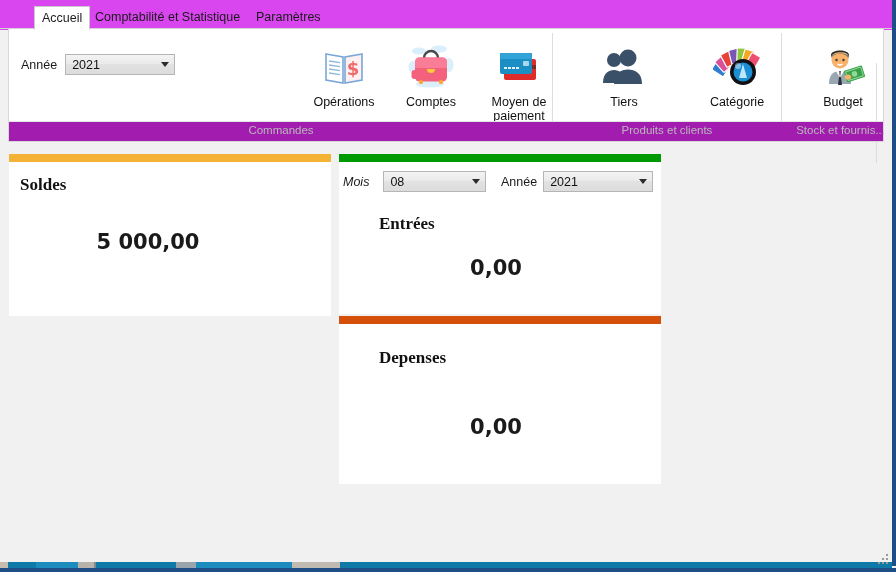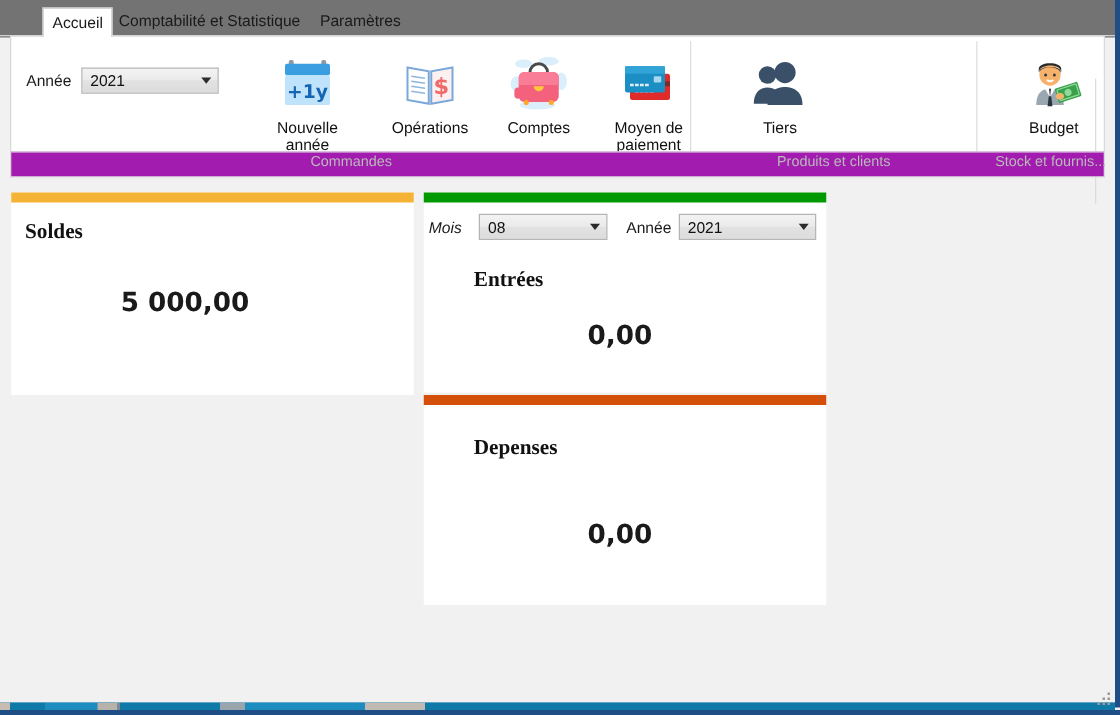--- a/index.html
+++ b/index.html
@@ -36,21 +36,21 @@
     left: 0; bottom: 0;
     width: 896px; height: 4px;
     background: #1f4e87;
   }
 
   
   #tabstrip {
     position: absolute;
     left: 0; top: 0;
     width: 892px; height: 30px;
-    background: #737373;
+    background: #d946ef;
   }
   .tabstrip-underline {
     position: absolute;
     left: 0; top: 28px;
     width: 892px; height: 1px;
     background: #d4d4d4;
   }
   .tab {
     position: absolute;
     top: 7px;
@@ -250,33 +250,20 @@
     <div id="ribbon-body">
 
       <div class="ribbon-field" style="left:12px; top:25px;">
         <span class="lbl">Année</span>
         <div class="combo" style="width:110px;">
           <span class="val">2021</span>
           <span class="arrow"></span>
         </div>
       </div>
 
-      <div class="rbtn" style="left:194px; top:12px;">
-        <div class="ico">
-          <svg width="44" height="44" viewBox="0 0 44 44">
-            <rect x="7" y="3" width="4" height="7" rx="1.6" fill="#8c9aa5"></rect>
-            <rect x="33" y="3" width="4" height="7" rx="1.6" fill="#8c9aa5"></rect>
-            <rect x="4" y="6" width="36" height="9" rx="1.5" fill="#3a9ee0"></rect>
-            <rect x="4" y="15" width="36" height="24" rx="1.5" fill="#bfe3fa"></rect>
-            <text x="22" y="33" text-anchor="middle" font-family="DejaVu Sans, sans-serif" font-size="15" font-weight="bold" fill="#1565b5">+1y</text>
-          </svg>
-        </div>
-        <div class="cap">Nouvelle
-année</div>
-      </div>
 
       <div class="rbtn" style="left:292px; top:12px;">
         <div class="ico">
           <svg width="44" height="44" viewBox="0 0 44 44">
             <path d="M4 9 L21 12 L21 38 L4 35 Z" fill="#ffffff" stroke="#7aa7d9" stroke-width="1.6"></path>
             <path d="M40 9 L23 12 L23 38 L40 35 Z" fill="#fdf0f0" stroke="#7aa7d9" stroke-width="1.6"></path>
             <g stroke="#8fb7dd" stroke-width="1.4">
               <line x1="7" y1="16" x2="18" y2="17.6"></line>
               <line x1="7" y1="20" x2="18" y2="21.6"></line>
               <line x1="7" y1="24" x2="18" y2="25.6"></line>
@@ -347,20 +334,40 @@
             </g>
             <g fill="#3a5068">
               <circle cx="27" cy="13" r="8.5"></circle>
               <path d="M13 39 C13 28 20 24.5 27 24.5 C34 24.5 41 28 41 39 Z"></path>
             </g>
           </svg>
         </div>
         <div class="cap">Tiers</div>
       </div>
 
+      <div class="rbtn" style="left:685px; top:12px;">
+        <div class="ico">
+          <svg width="48" height="46" viewBox="0 0 48 46">
+            <g stroke="#ffffff" stroke-width="1.2">
+              <rect x="2" y="18" width="10" height="14" rx="1" fill="#2f7fd0" transform="rotate(-58 7 25)"></rect>
+              <rect x="5" y="13" width="10" height="14" rx="1" fill="#d94f9a" transform="rotate(-42 10 20)"></rect>
+              <rect x="10" y="8" width="10" height="14" rx="1" fill="#e8413c" transform="rotate(-28 15 15)"></rect>
+              <rect x="17" y="5" width="10" height="14" rx="1" fill="#7c56b5" transform="rotate(-14 22 12)"></rect>
+              <rect x="24" y="4" width="10" height="14" rx="1" fill="#8fc63d" transform="rotate(2 29 11)"></rect>
+              <rect x="30" y="6" width="10" height="14" rx="1" fill="#f5a623" transform="rotate(16 35 13)"></rect>
+              <rect x="35" y="10" width="10" height="14" rx="1" fill="#f04e6e" transform="rotate(30 40 17)"></rect>
+            </g>
+            <circle cx="30" cy="28" r="13" fill="#101015"></circle>
+            <circle cx="30" cy="28" r="9.5" fill="#1b8fd4"></circle>
+            <path d="M30 20 L34 34 L26 34 Z" fill="#bfe6fa"></path>
+            <circle cx="25" cy="22" r="3" fill="#ffffff" opacity="0.45"></circle>
+          </svg>
+        </div>
+        <div class="cap">Catégorie</div>
+      </div>
 
       <div class="grp-sep" style="left:772px;"></div>
 
       <div class="rbtn" style="left:791px; top:12px;">
         <div class="ico">
           <svg width="46" height="46" viewBox="0 0 46 46">
             <path d="M9 40 C9 30 14 27 20 27 C26 27 31 30 31 40 Z" fill="#9aa7b0"></path>
             <path d="M16 27 L20 34 L24 27 Z" fill="#ffffff"></path>
             <path d="M19.2 27 L20 34 L20.8 27 Z" fill="#2b3340"></path>
             <path d="M19 33 L21 33 L22 41 L18 41 Z" fill="#2b3340"></path>

